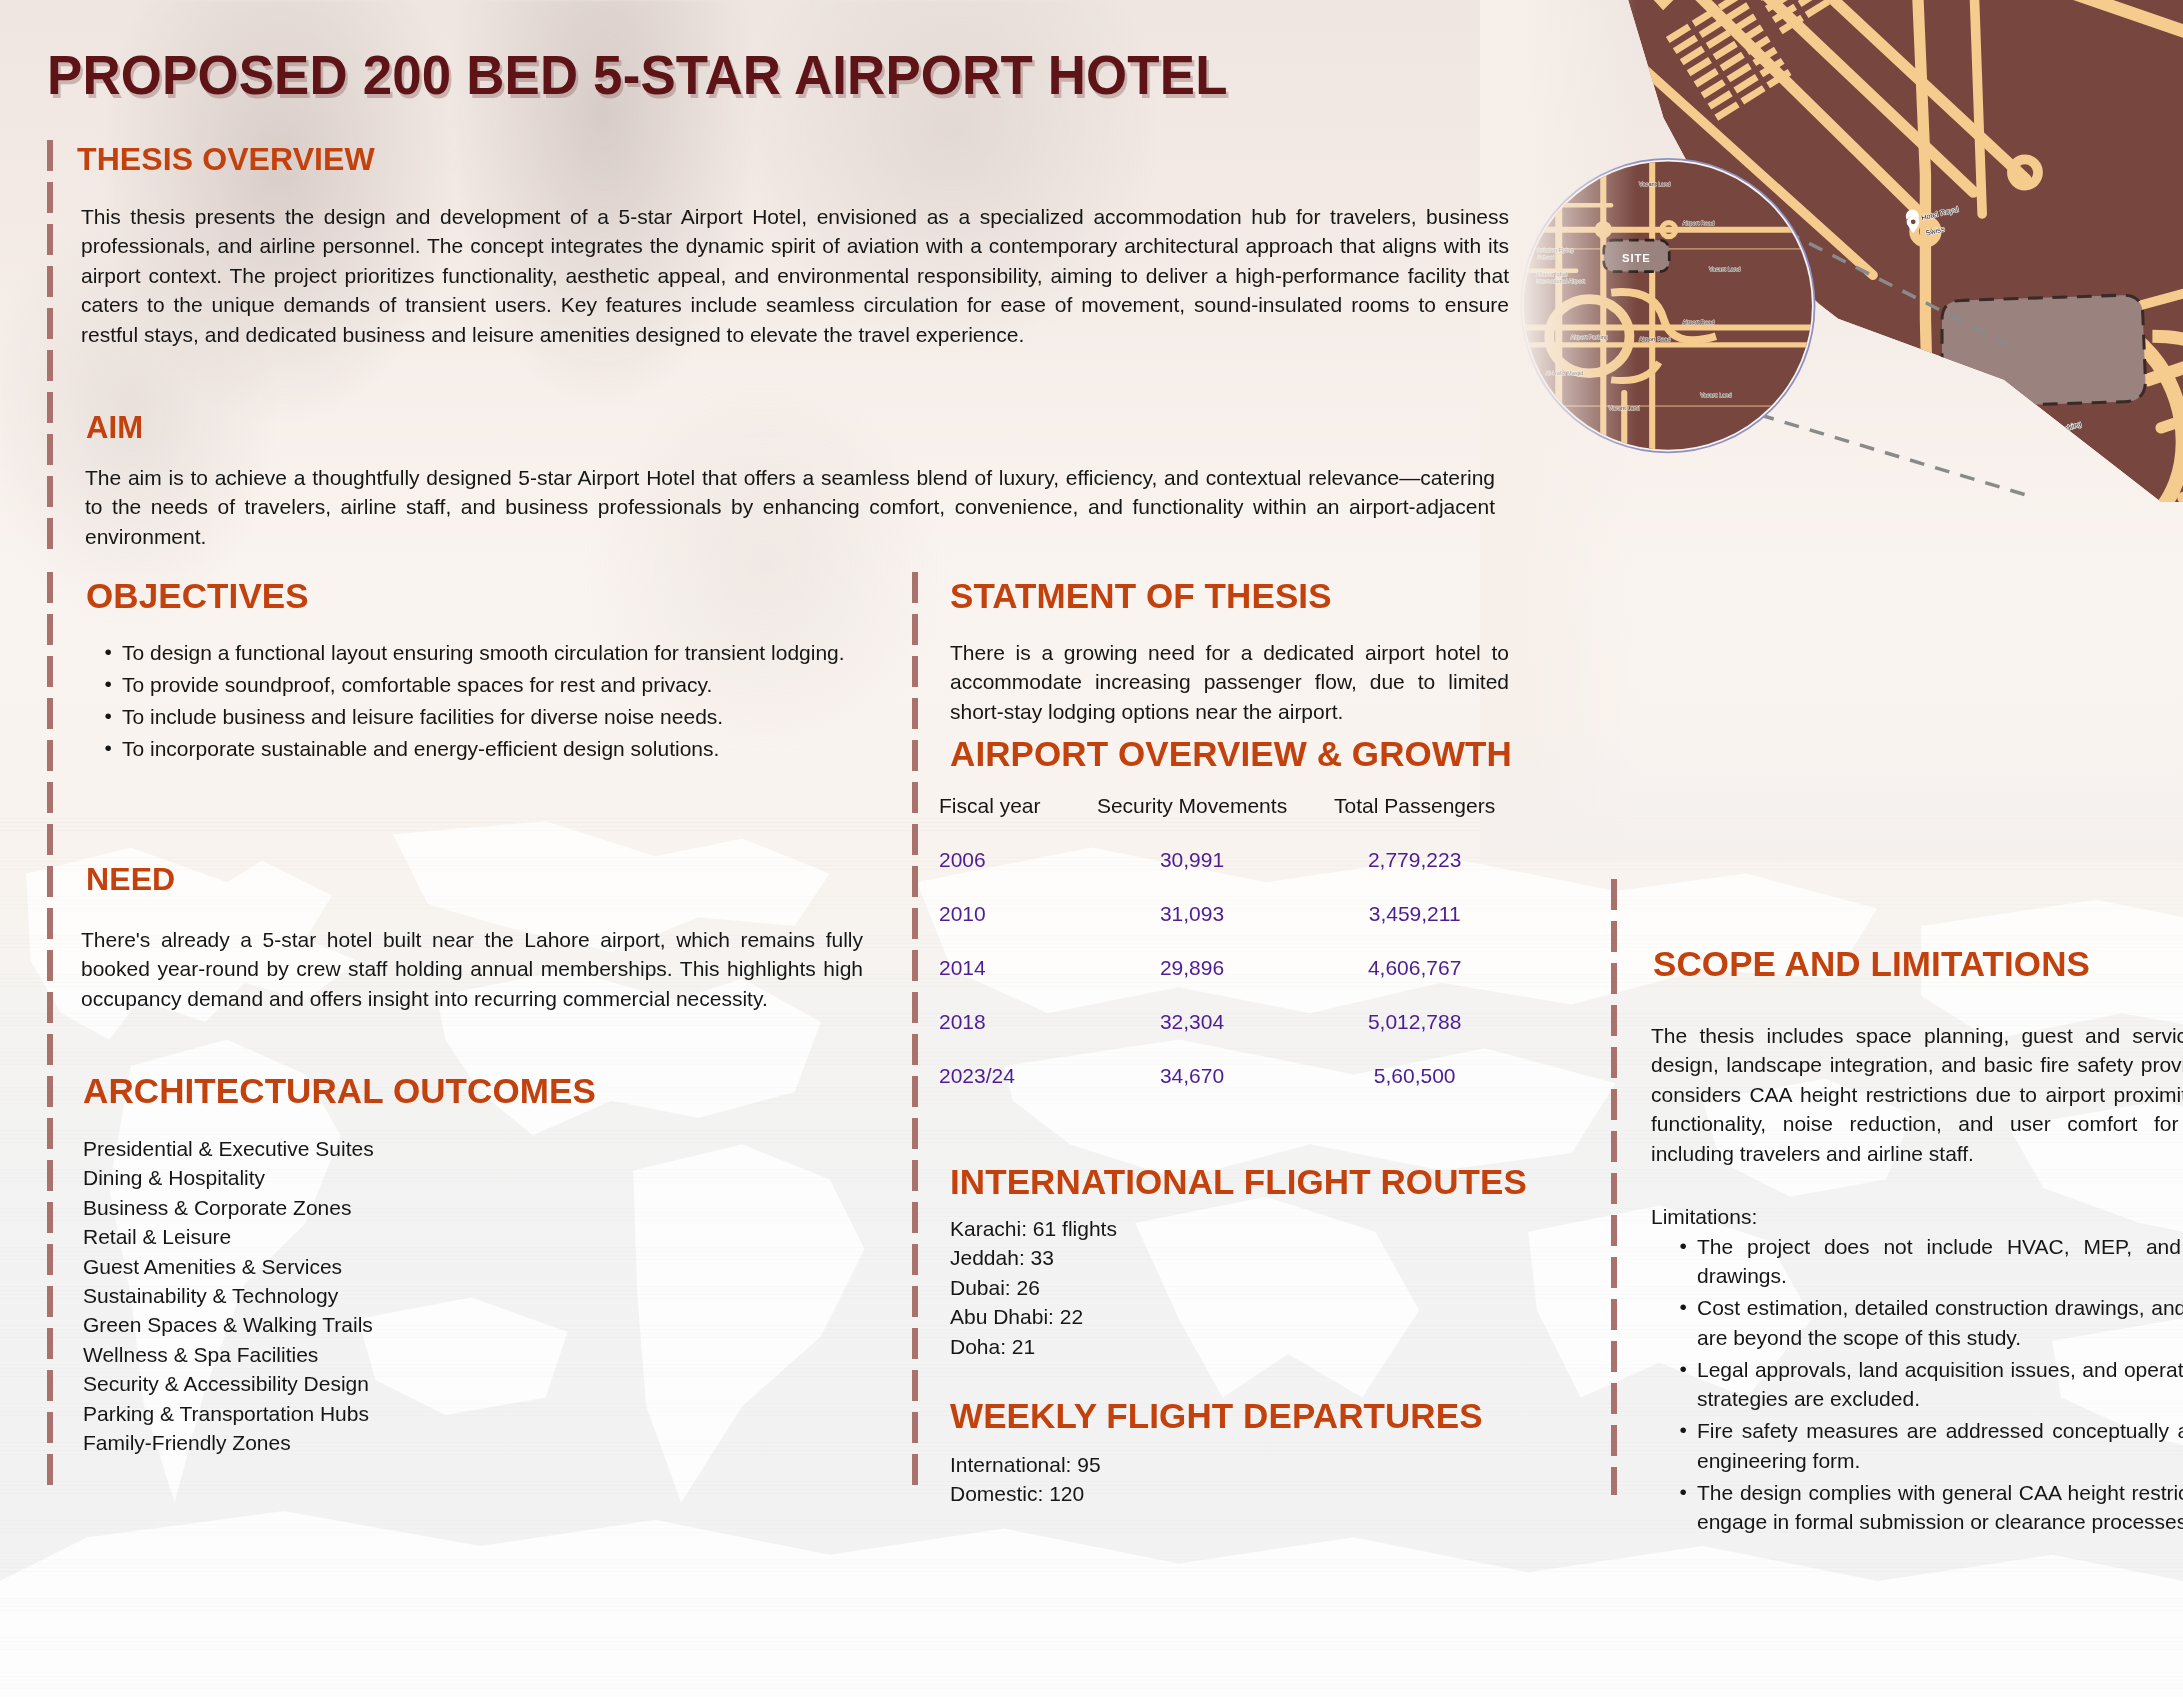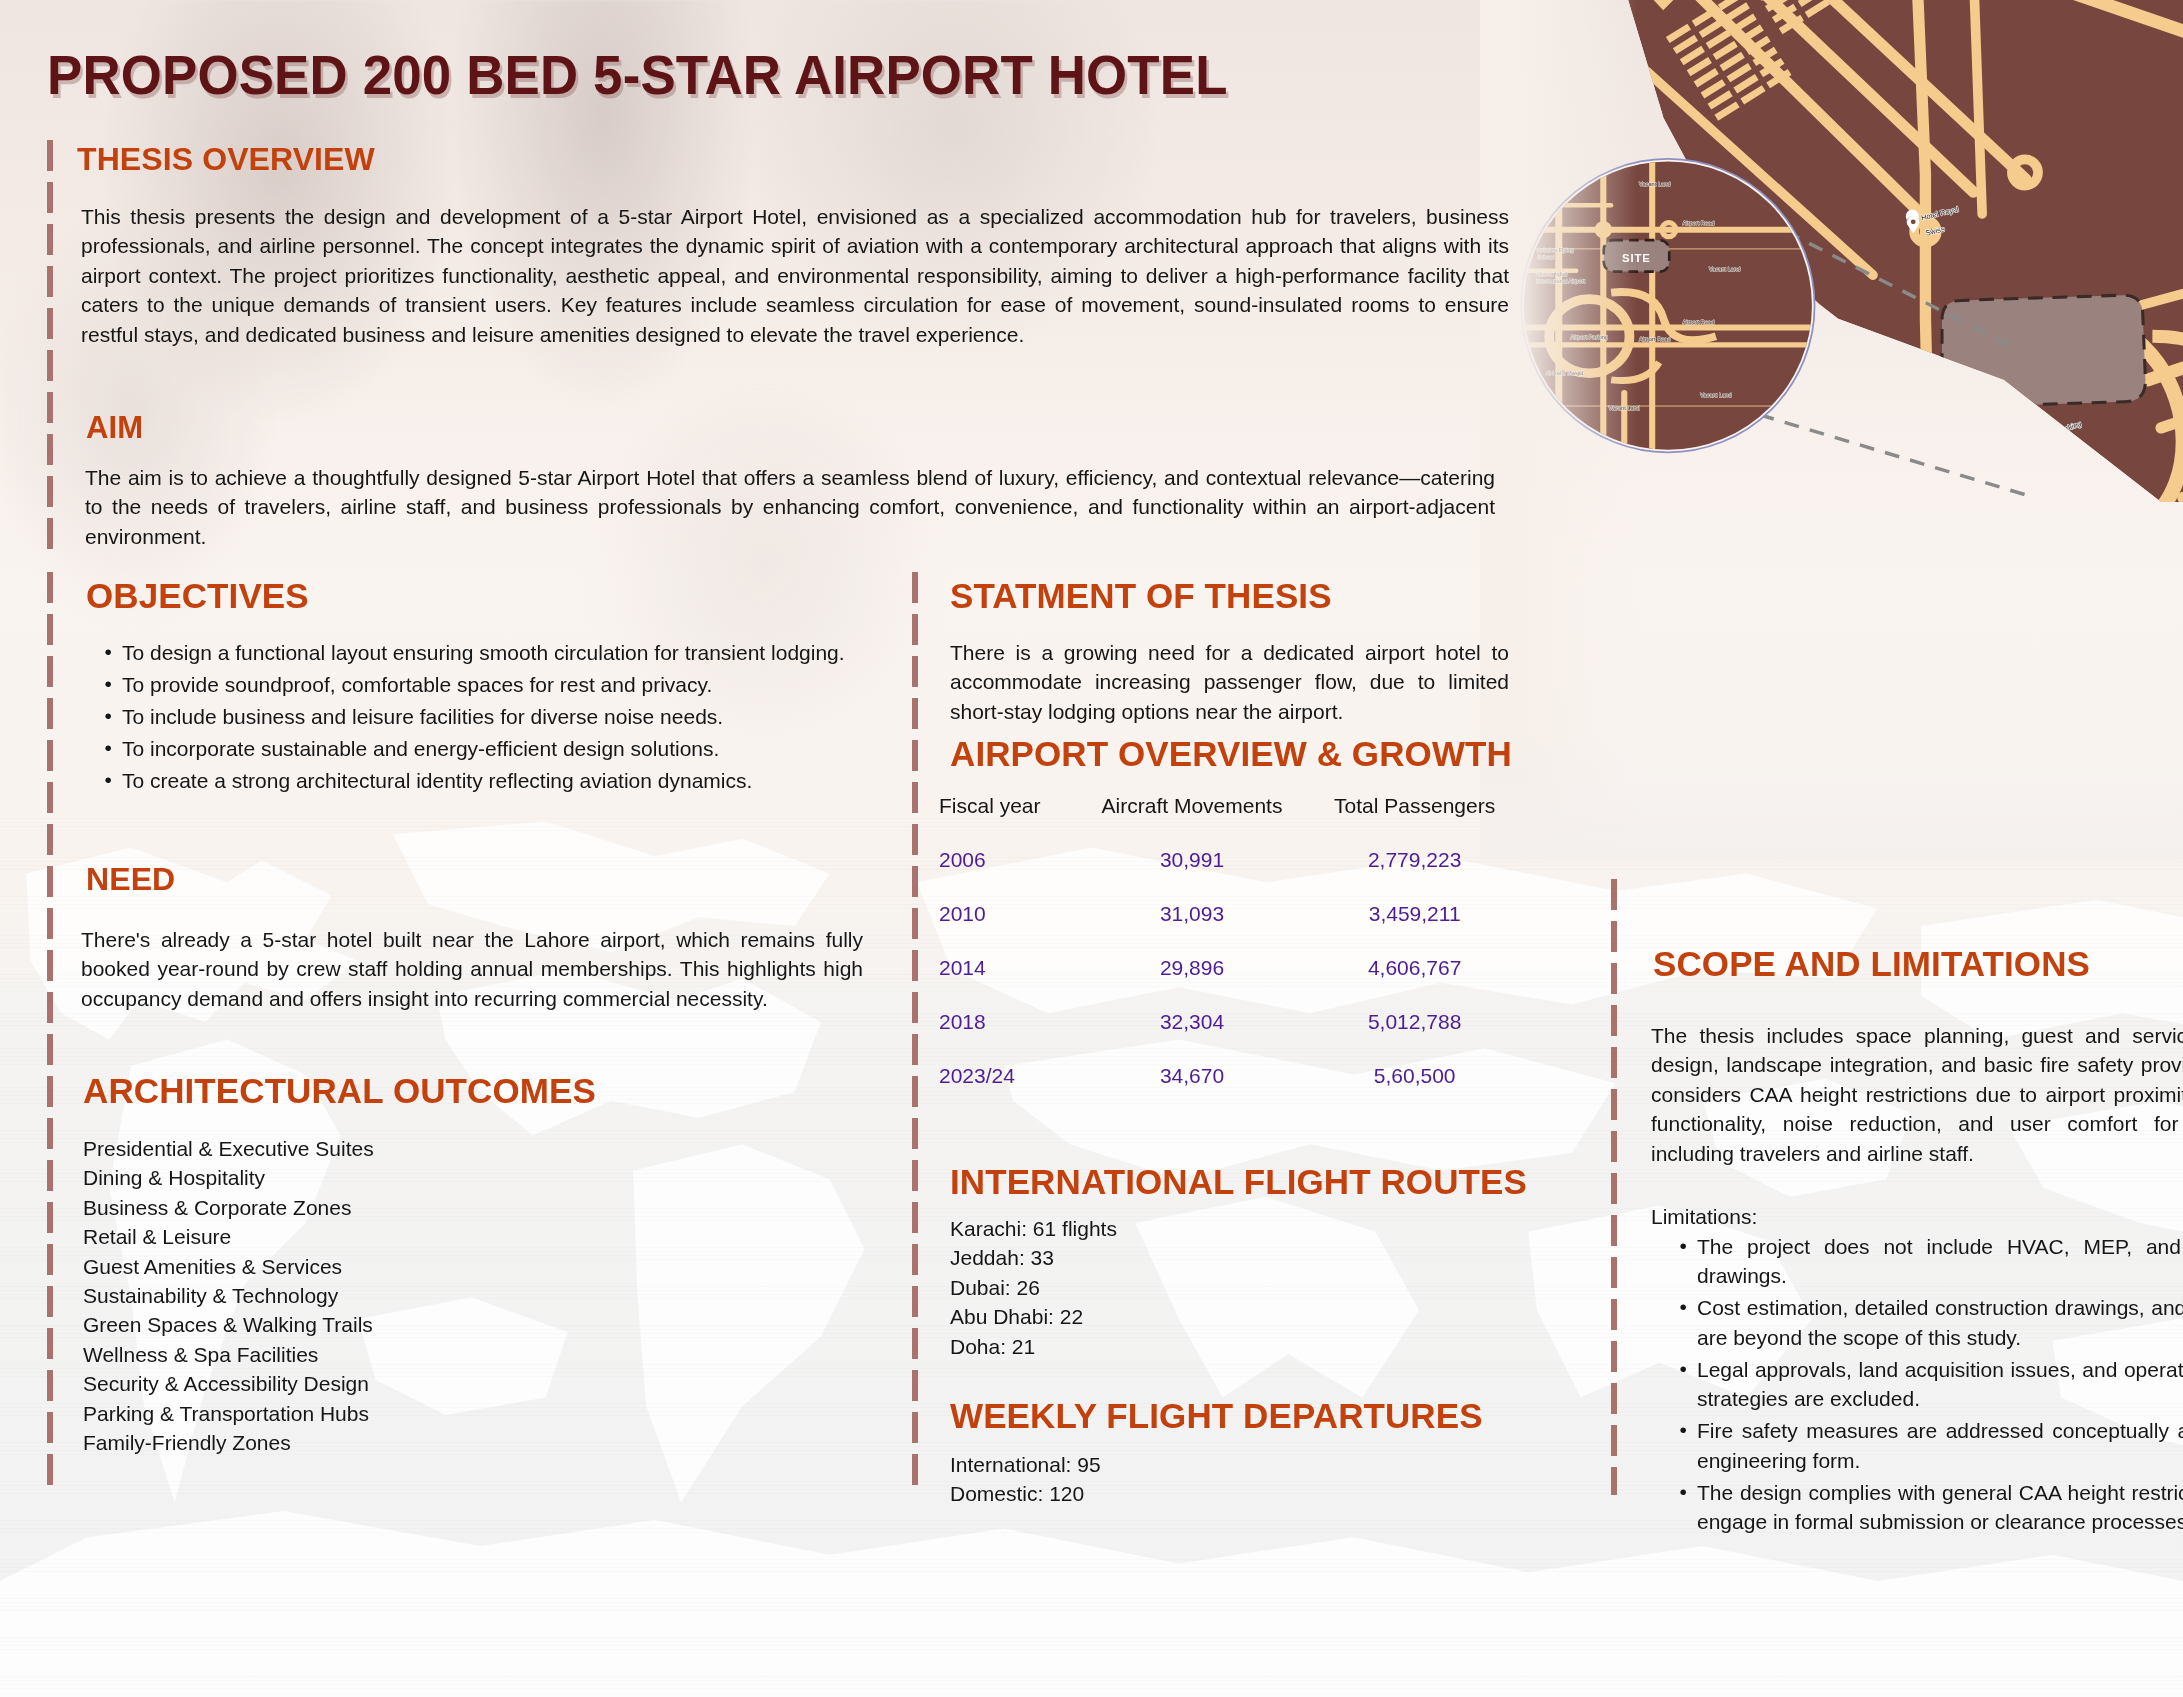--- a/index.html
+++ b/index.html
@@ -368,21 +368,20 @@
 
   <div class="vrule" style="left:47px; top:572px; height:921px;"></div>
 
   <h2 class="sec-head" style="position:absolute;left:86px;top:576px;font-size:35px;">OBJECTIVES</h2>
 
   <ul class="bl" style="position:absolute;left:101px;top:638px;width:782px;">
     <li>To design a functional layout ensuring smooth circulation for transient lodging.</li>
     <li>To provide soundproof, comfortable spaces for rest and privacy.</li>
     <li>To include business and leisure facilities for diverse noise needs.</li>
     <li>To incorporate sustainable and energy-efficient design solutions.</li>
-    <li>To create a strong architectural identity reflecting aviation dynamics.</li>
   </ul>
 
   <h2 class="sec-head" style="position:absolute;left:86px;top:861px;font-size:32px;">NEED</h2>
 
   <p class="body-text" style="position:absolute;left:81px;top:925px;width:782px;">There's already a 5-star hotel built near the Lahore airport, which remains fully booked year-round by crew staff holding annual memberships. This highlights high occupancy demand and offers insight into recurring commercial necessity.</p>
 
   <h2 class="sec-head" style="position:absolute;left:83px;top:1071px;font-size:35px;">ARCHITECTURAL OUTCOMES</h2>
 
   <div style="position:absolute;left:83px;top:1134px;width:786px;">
     <div class="plain-text">Presidential &amp; Executive Suites</div>
@@ -403,21 +402,21 @@
   <h2 class="sec-head" style="position:absolute;left:950px;top:576px;font-size:35px;">STATMENT OF THESIS</h2>
 
   <p class="body-text" style="position:absolute;left:950px;top:638px;width:559px;">There is a growing need for a dedicated airport hotel to accommodate increasing passenger flow, due to limited short-stay lodging options near the airport.</p>
 
   <h2 class="sec-head" style="position:absolute;left:950px;top:734px;font-size:35px;">AIRPORT OVERVIEW &amp; GROWTH</h2>
 
   <table class="stats" style="position:absolute;left:939px;top:794px;">
     <thead>
       <tr>
         <th class="c0">Fiscal year</th>
-        <th class="c1">Aircraft Movements</th>
+        <th class="c1">Security Movements</th>
         <th class="c2">Total Passengers</th>
       </tr>
     </thead>
     <tbody>
       <tr>
         <td class="c0">2006</td>
         <td class="c1">30,991</td>
         <td class="c2">2,779,223</td>
       </tr>
       <tr>

